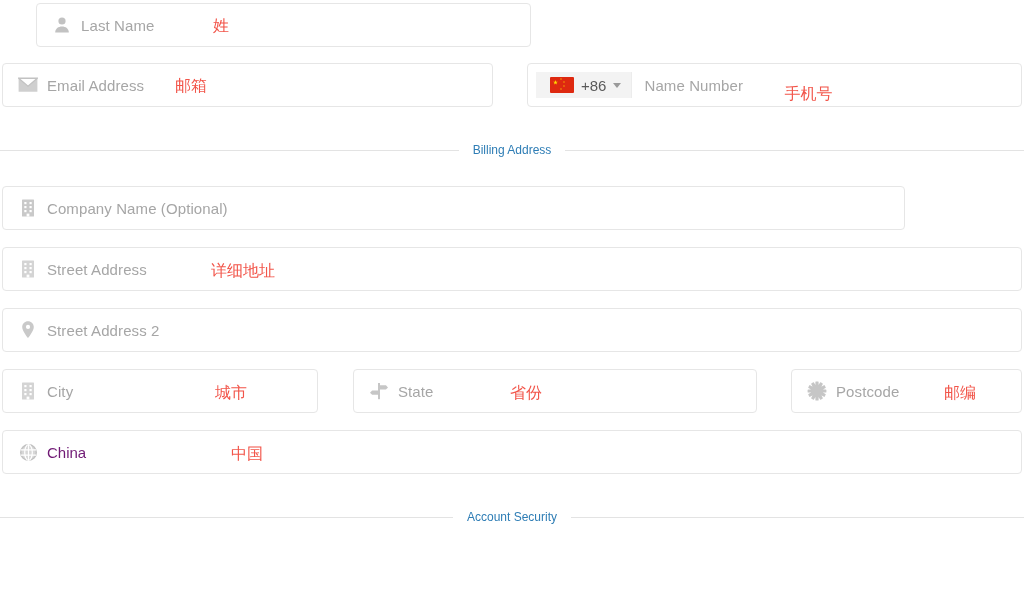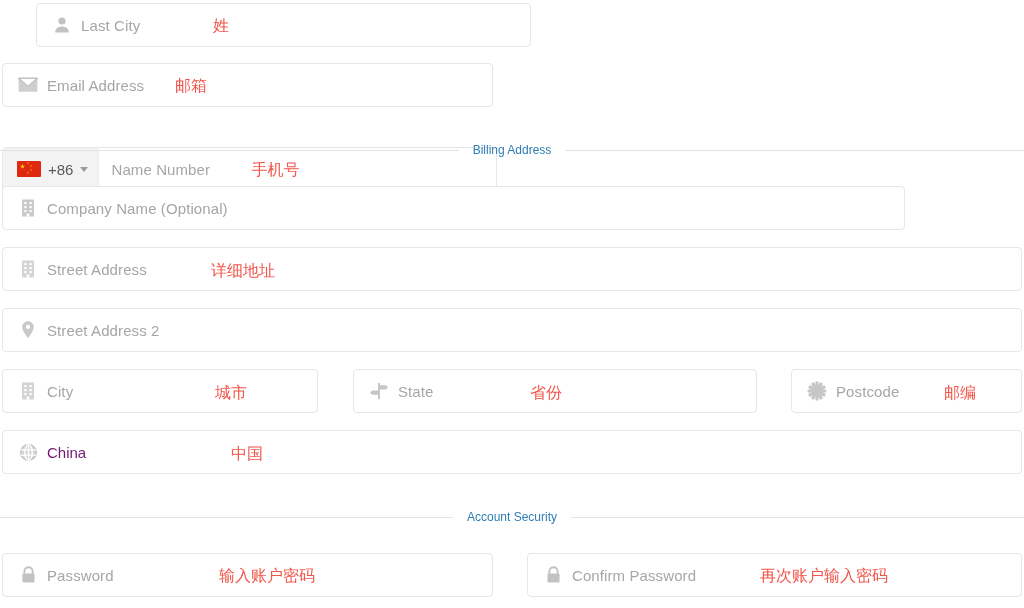--- a/index.html
+++ b/index.html
@@ -67,21 +67,21 @@
   .anno {
     position: absolute;
     font-size: 16px;
     color: #f2554a;
     white-space: nowrap;
     font-family: "DejaVu Sans", "Liberation Sans", sans-serif;
     line-height: 1;
   }
 
   
-  .phone-field { padding: 0; margin-top: 40px; }
+  .phone-field { padding: 8px; }
   .phone-prefix {
     height: 100%;
     background: #f3f3f3;
     display: flex;
     align-items: center;
     padding: 0 10px 0 14px;
     gap: 7px;
     border-right: 1px solid #ececec;
     cursor: pointer;
   }
@@ -158,26 +158,26 @@
 
   <div class="row" style="left:2px; top:3px; width:1020px;">
     <div style="width:34px;"></div>
     <div class="field" style="width:495px;">
       <span class="ficon">
         <svg width="20" height="20" viewBox="0 0 20 20" fill="#c2c2c2">
           <circle cx="10" cy="6" r="3.6"></circle>
           <path d="M3.2 17.5c0-3.9 3.1-6 6.8-6s6.8 2.1 6.8 6z"></path>
         </svg>
       </span>
-      <span class="fplaceholder">Last City</span>
+      <span class="fplaceholder">Last Name</span>
       <span class="anno" style="left:176px; top:14px;">姓</span>
     </div>
   </div>
 
-  <div class="row" style="left:2px; top:63px; width:1020px;flex-direction:column;">
+  <div class="row" style="left:2px; top:63px; width:1020px;">
     <div class="field" style="width:491px;">
       <span class="ficon">
         <svg width="20" height="16" viewBox="0 0 20 16" fill="#c2c2c2">
           <path d="M0.6 1.2h18.8v13.6H0.6z" fill="#cfcfcf"></path>
           <path d="M0.6 1.2h18.8L10 9.2z" fill="#ffffff"></path>
           <path d="M0.6 1.2h18.8L10 9.2z" fill="none" stroke="#c2c2c2" stroke-width="1.4"></path>
         </svg>
       </span>
       <span class="fplaceholder">Email Address</span>
       <span class="anno" style="left:172px; top:14px;">邮箱</span>
@@ -283,21 +283,21 @@
     <div style="width:35px;"></div>
     <div class="field" style="width:404px;">
       <span class="ficon">
         <svg width="20" height="20" viewBox="0 0 20 20" fill="#c6c6c6">
           <rect x="9.2" y="2" width="1.6" height="16.2" fill="#b9b9b9"></rect>
           <path d="M10.4 4.3h6.5l2.1 2.1-2.1 2.1h-6.5z"></path>
           <path d="M9.6 9.6H3.1L1 11.7l2.1 2.1h6.5z"></path>
         </svg>
       </span>
       <span class="fplaceholder">State</span>
-      <span class="anno" style="left:176px; top:15px;text-align:right;">省份</span>
+      <span class="anno" style="left:156px; top:15px;text-align:right;">省份</span>
     </div>
     <div style="width:34px;"></div>
     <div class="field" style="width:231px;">
       <span class="ficon">
         <svg width="20" height="20" viewBox="0 0 20 20" fill="#c6c6c6">
           <g transform="translate(10,10)">
             <g>
               <rect x="-1.6" y="-9.4" width="3.2" height="4" rx="0.5"></rect>
               <rect x="-1.6" y="-9.4" width="3.2" height="4" rx="0.5" transform="rotate(30)"></rect>
               <rect x="-1.6" y="-9.4" width="3.2" height="4" rx="0.5" transform="rotate(60)"></rect>
@@ -337,37 +337,14 @@
       <span class="anno" style="left:228px; top:15px;">中国</span>
     </div>
   </div>
 
   <div class="section" style="top:510px;">
     <div class="line"></div>
     <div class="stitle">Account Security</div>
     <div class="line"></div>
   </div>
 
-  <div class="row" style="left:2px; top:553px; width:1020px;">
-    <div class="field" style="width:491px;">
-      <span class="ficon">
-        <svg width="17" height="20" viewBox="0 0 18 20" fill="#c2c2c2">
-          <path d="M4.6 8.6V6.2a4.4 4.4 0 0 1 8.8 0v2.4" fill="none" stroke="#c2c2c2" stroke-width="2"></path>
-          <rect x="2.6" y="8.4" width="12.8" height="9.6" rx="1.2"></rect>
-        </svg>
-      </span>
-      <span class="fplaceholder">Password</span>
-      <span class="anno" style="left:216px; top:14px;">输入账户密码</span>
-    </div>
-    <div style="width:34px;"></div>
-    <div class="field" style="width:495px;">
-      <span class="ficon">
-        <svg width="17" height="20" viewBox="0 0 18 20" fill="#c2c2c2">
-          <path d="M4.6 8.6V6.2a4.4 4.4 0 0 1 8.8 0v2.4" fill="none" stroke="#c2c2c2" stroke-width="2"></path>
-          <rect x="2.6" y="8.4" width="12.8" height="9.6" rx="1.2"></rect>
-        </svg>
-      </span>
-      <span class="fplaceholder">Confirm Password</span>
-      <span class="anno" style="left:232px; top:14px;">再次账户输入密码</span>
-    </div>
-  </div>
 
 </div>
 
 </body></html>

